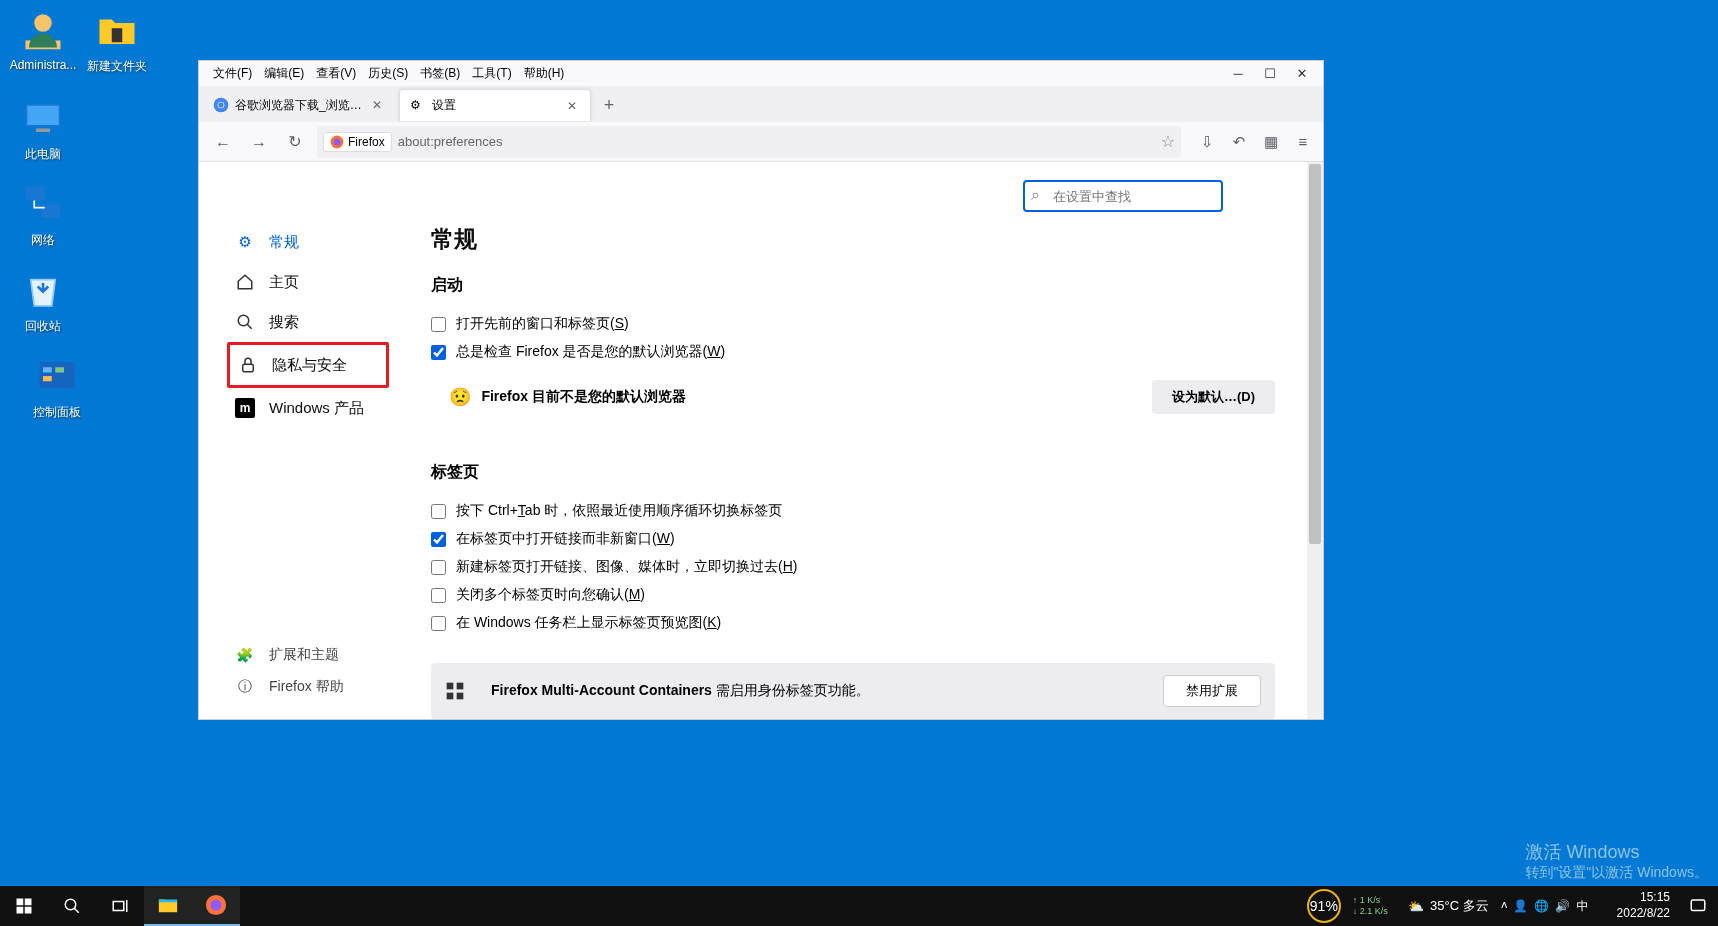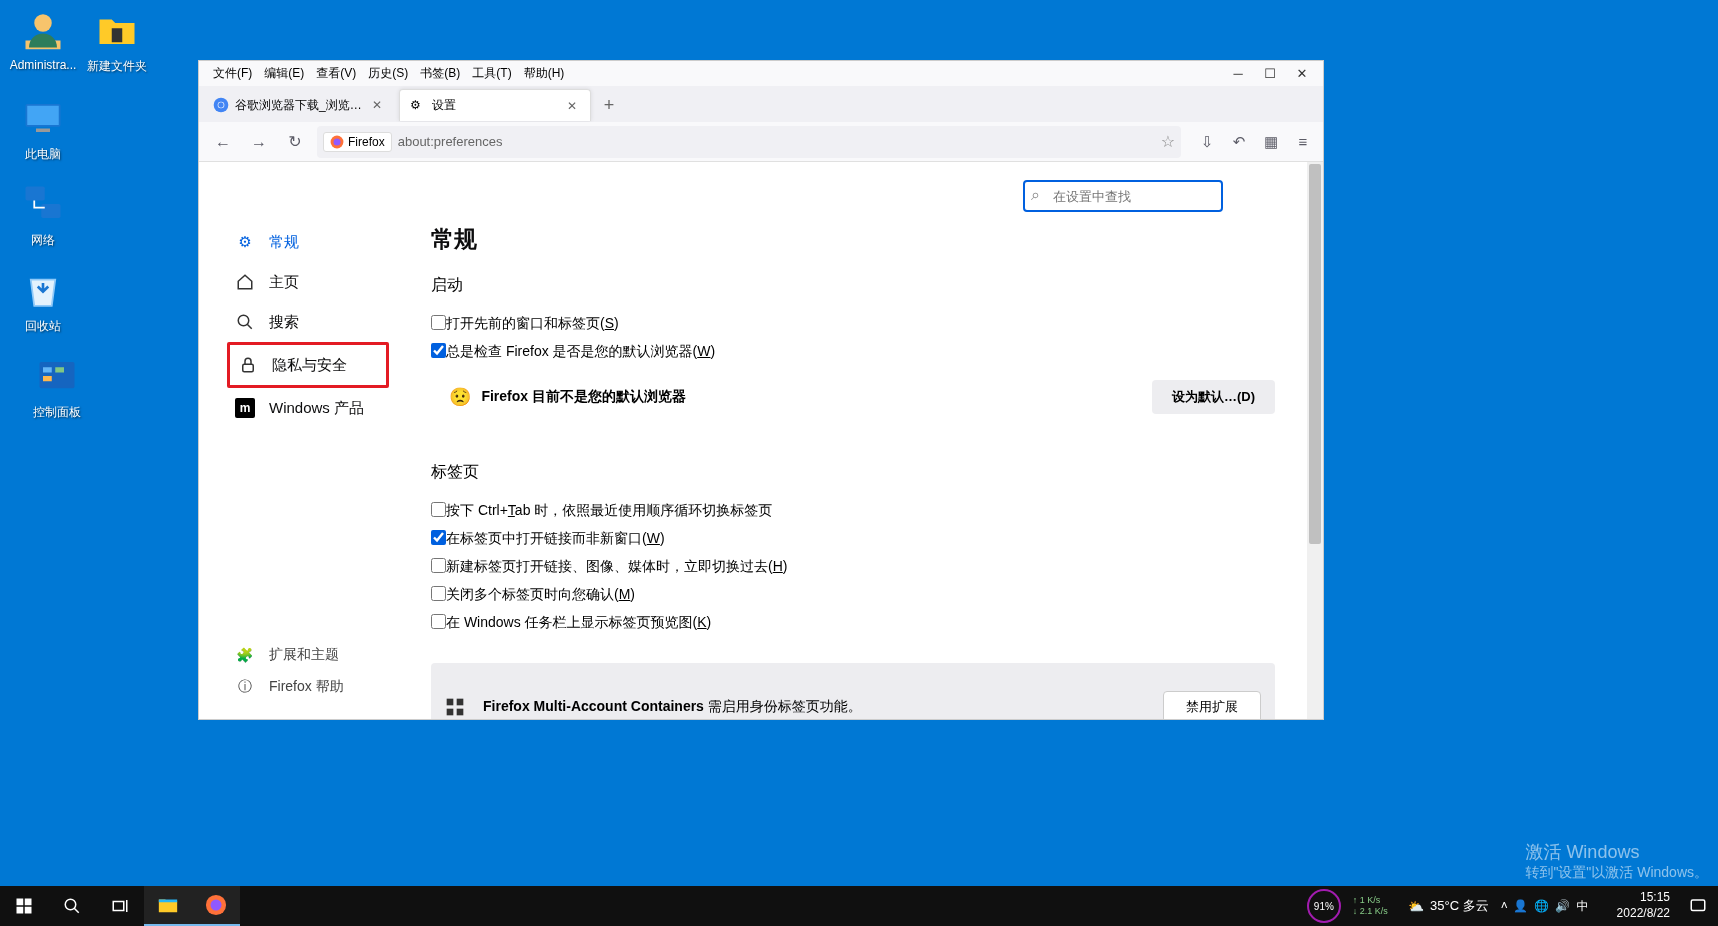--- a/index.html
+++ b/index.html
@@ -48,43 +48,43 @@
     .moz-badge { width: 20px; height: 20px; background: #000; color: #fff; display: flex; align-items: center; justify-content: center; font-weight: bold; font-size: 12px; border-radius: 2px; }
     
     .main { flex: 1; padding: 18px 48px 20px 32px; overflow-y: auto; position: relative; }
     .search-wrap { position: absolute; right: 100px; top: 18px; }
     .search-input { width: 200px; height: 32px; border: 2px solid #0060df; border-radius: 4px; padding: 0 8px 0 28px; font-size: 13px; outline: none; }
     .search-wrap::before { content: "⌕"; position: absolute; left: 8px; top: 6px; color: #888; font-size: 16px; }
     .scrollbar-track { position: absolute; right: 0; top: 0; bottom: 0; width: 16px; background: #f0f0f0; }
     .scrollbar-thumb { position: absolute; right: 2px; top: 2px; width: 12px; height: 380px; background: #c0c0c0; border-radius: 2px; }
     
     h1.section-title { font-size: 23px; font-weight: 600; margin: 44px 0 20px; color: #0c0c0d; }
-    h2.subhead { font-size: 16px; font-weight: 400; margin: 18px 0 14px; }
-    .option-row { display: flex; align-items: flex-start; padding: 5px 0; font-size: 14px; }
+    h2.subhead { font-size: 16px; font-weight: 700; margin: 18px 0 14px; }
+    .option-row { display: flex; align-items: center; gap: 10px; padding: 5px 0; font-size: 14px; }
     .option-row input[type=checkbox] { width: 15px; height: 15px; accent-color: #0060df; }
     .option-row .u { text-decoration: underline; }
     .default-row { display: flex; align-items: center; gap: 10px; padding: 14px 0 8px 18px; }
     .default-row .emoji { font-size: 18px; }
     .default-row .txt { font-size: 14px; font-weight: 700; flex: 1; }
     .default-row .btn { background: #ededf0; border: none; padding: 8px 20px; font-size: 13px; border-radius: 4px; cursor: pointer; font-weight: 600; }
-    .ext-row { display: flex; align-items: center; background: #ededf0; padding: 28px 14px; margin-top: 26px; border-radius: 4px; gap: 18px; justify-content: flex-end; }
+    .ext-row { display: flex; align-items: center; background: #ededf0; padding: 12px 14px; margin-top: 26px; border-radius: 4px; gap: 26px; justify-content: flex-end; }
     .ext-row .extico { width: 20px; height: 20px; }
     .ext-row .exttxt { flex: 1; font-size: 14px; }
     .ext-row .exttxt b { font-weight: 700; }
     .ext-row .btn { background: #fff; border: 1px solid #ccc; padding: 6px 22px; font-size: 13px; border-radius: 4px; cursor: pointer; }
     
     
     .taskbar { position: absolute; bottom: 0; left: 0; right: 0; height: 40px; background: #101010; display: flex; align-items: center; color: #fff; z-index: 100; }
     .taskbar .tbtn { width: 48px; height: 40px; display: flex; align-items: center; justify-content: center; cursor: pointer; }
     .taskbar .tbtn.active-running { border-bottom: 2px solid #76b9ed; background: rgba(255,255,255,.08); }
     .taskbar .flex { flex: 1; }
     .taskbar .tray { display: flex; align-items: center; gap: 6px; padding-right: 8px; font-size: 12px; }
     .taskbar .weather { display: flex; align-items: center; gap: 6px; padding: 0 12px; font-size: 13px; }
     .taskbar .clock { text-align: right; line-height: 1.3; font-size: 12px; padding: 0 8px; margin-left: 12px; }
-    .taskbar .battery-circle { width: 34px; height: 34px; border: 2px solid #a21caf; border-radius: 50%; display: flex; align-items: center; justify-content: center; font-size: 10px; margin-right: 4px; text-align: right; }
+    .taskbar .battery-circle { width: 34px; height: 34px; border: 2px solid #eab308; border-radius: 50%; display: flex; align-items: center; justify-content: center; font-size: 14px; margin-right: 4px; text-align: right; }
     .taskbar .netstat { font-size: 9px; line-height: 1.2; color: #8c8; padding: 0 8px; }
     
     
     .watermark { position: absolute; right: 10px; bottom: 44px; color: rgba(255,255,255,.55); text-align: left; font-size: 14px; z-index: 50; }
     .watermark .w1 { font-size: 18px; }
   </style>
 </head>
 <body>
 
 <div class="desktop">

